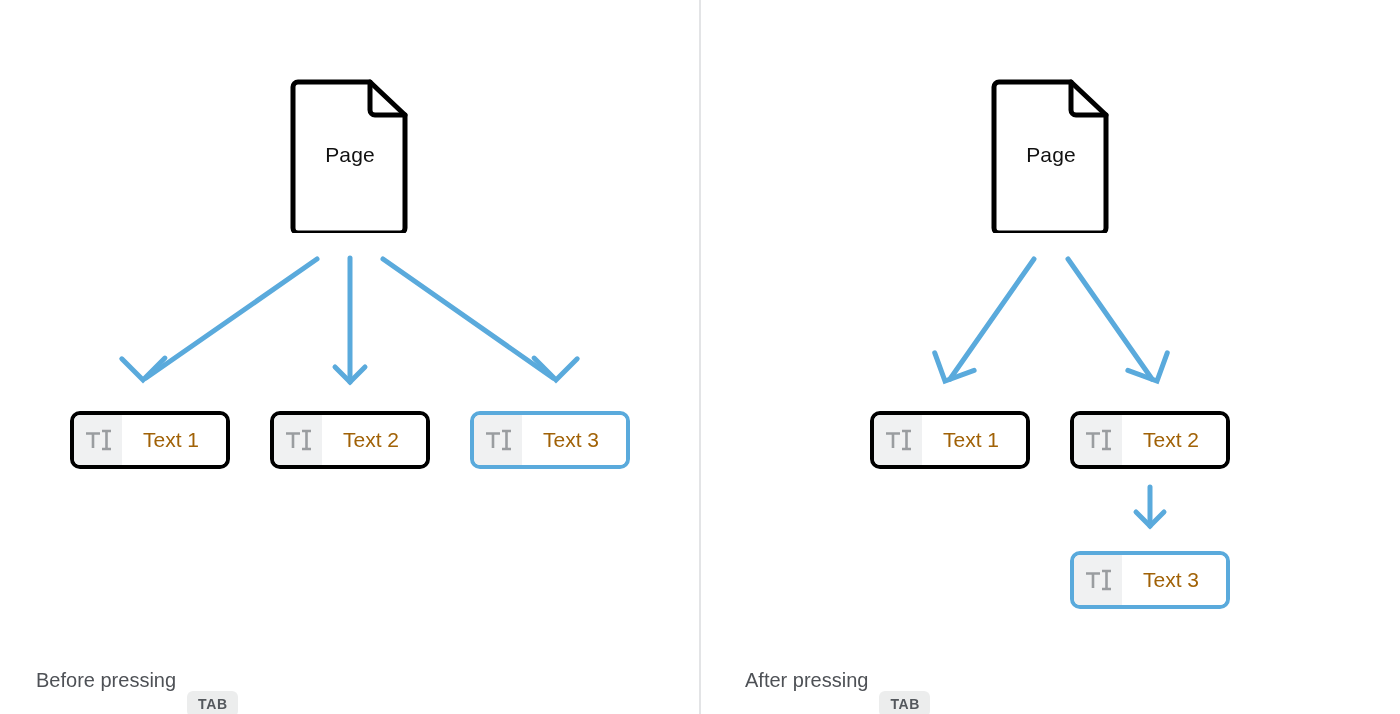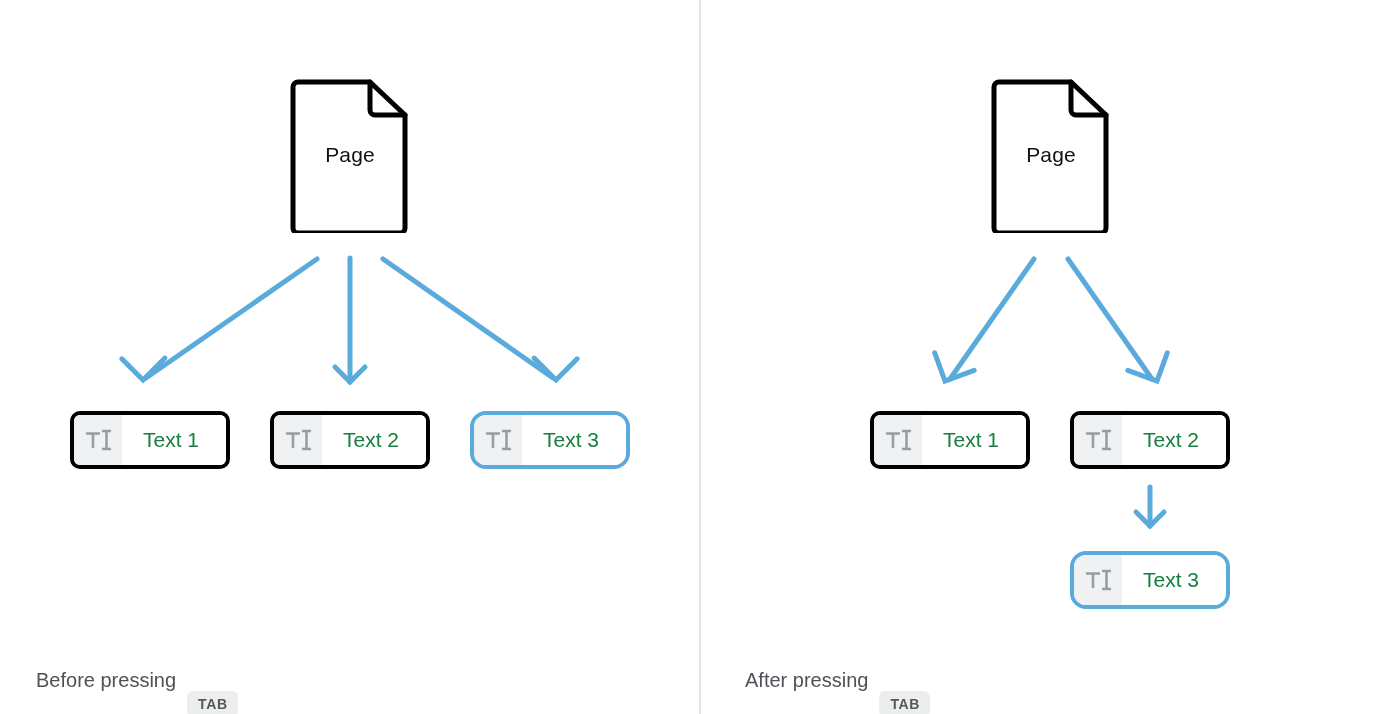--- a/index.html
+++ b/index.html
@@ -79,38 +79,37 @@
     display: flex;
     align-items: stretch;
     border: 4px solid #000000;
     border-radius: 10px;
     background: #ffffff;
     box-sizing: border-box;
     overflow: hidden;
   }
   .field.selected {
     border-color: #5aaadc;
-    border-radius: 16px;
   }
   .field-icon {
     width: 48px;
     background: #f0f1f2;
     display: flex;
     align-items: center;
     justify-content: center;
     flex: 0 0 48px;
   }
   .field-label {
     flex: 1 1 auto;
     background: #ffffff;
     display: flex;
     align-items: center;
     justify-content: center;
     font-size: 21px;
-    color: #15803d;
+    color: #a16207;
     padding: 0 10px 0 4px;
     white-space: nowrap;
   }
 
   
   .caption {
     position: absolute;
     display: flex;
     align-items: center;
     gap: 11px;

